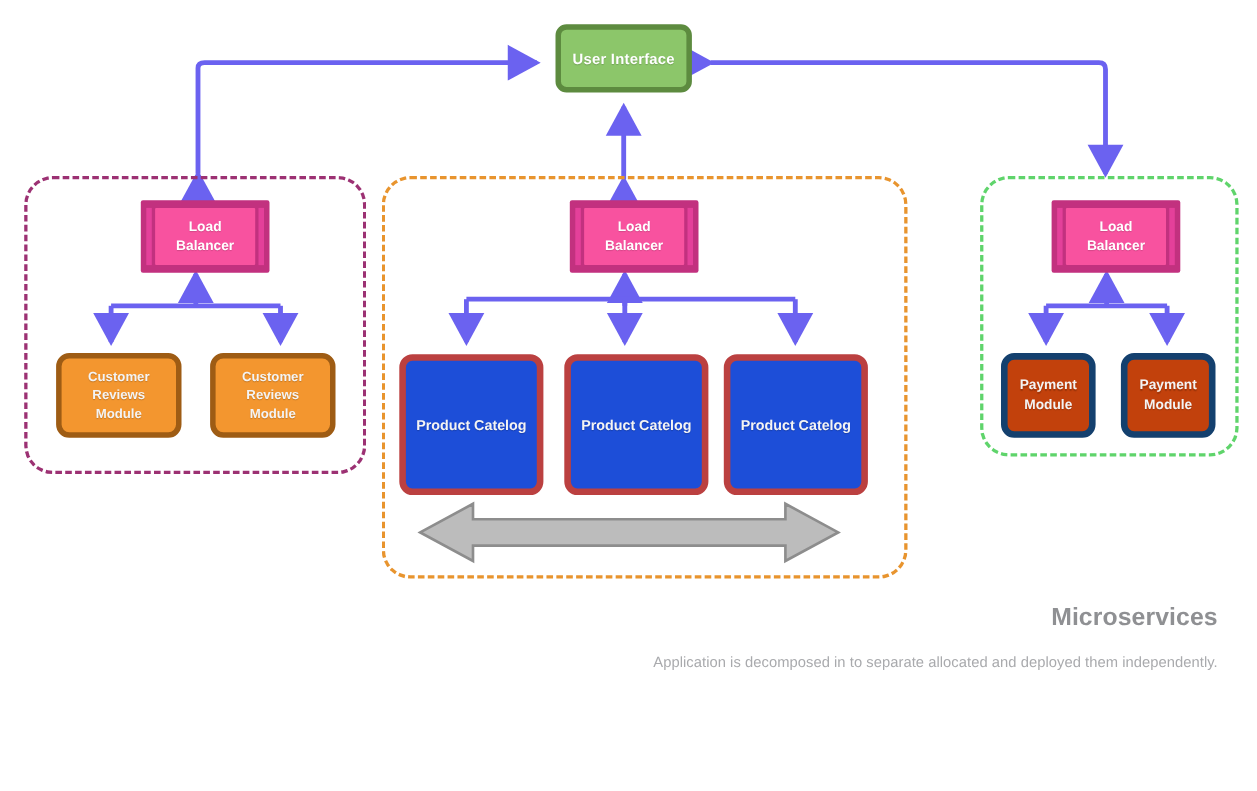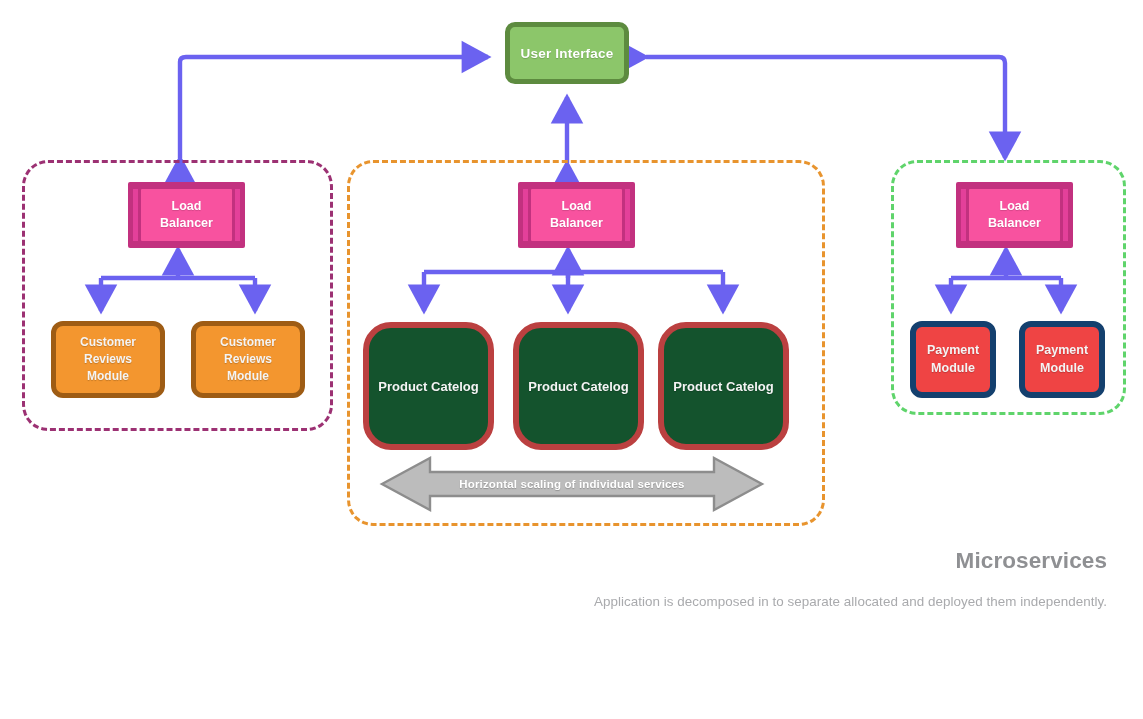--- a/index.html
+++ b/index.html
@@ -115,31 +115,31 @@
   .svc-node.reviews {
     border-radius: 12px;
     border: 5px solid #9e5c14;
     background: #f3962f;
   }
   .svc-node.reviews .node-label {
     font-size: 12px;
     line-height: 1.42;
   }
   .svc-node.catalog {
-    border-radius: 28px;
+    border-radius: 12px;
     border: 6px solid #bb4040;
-    background: #14532d;
+    background: #1d4ed8;
   }
   .svc-node.catalog .node-label {
     font-size: 13px;
   }
   .svc-node.payment {
     border-radius: 12px;
     border: 6px solid #14406e;
-    background: #ef4444;
+    background: #c2410c;
   }
   .svc-node.payment .node-label {
     font-size: 12.5px;
     line-height: 1.42;
   }
 
   
   .scale-arrow {
     position: absolute;
     z-index: 4;
@@ -296,21 +296,20 @@
     <span class="node-label">Product Catelog</span>
   </div>
   <div class="svc-node catalog" style="left:658px; top:322px; width:131px; height:128px;">
     <span class="node-label">Product Catelog</span>
   </div>
 
   <div class="scale-arrow" style="left:378px; top:455px; width:388px; height:58px;">
     <svg width="388" height="58" viewBox="0 0 388 58" xmlns="http://www.w3.org/2000/svg">
       <path d="M 4,29 L 52,3 L 52,17 L 336,17 L 336,3 L 384,29 L 336,55 L 336,41 L 52,41 L 52,55 Z" fill="#bcbcbc" stroke="#8d8d8d" stroke-width="2.4" stroke-linejoin="miter"></path>
     </svg>
-    <span class="scale-label">Horizontal scaling of individual services</span>
   </div>
 
   <div class="svc-node payment" style="left:910px; top:321px; width:86px; height:77px;">
     <span class="node-label">Payment
 Module</span>
   </div>
   <div class="svc-node payment" style="left:1019px; top:321px; width:86px; height:77px;">
     <span class="node-label">Payment
 Module</span>
   </div>

